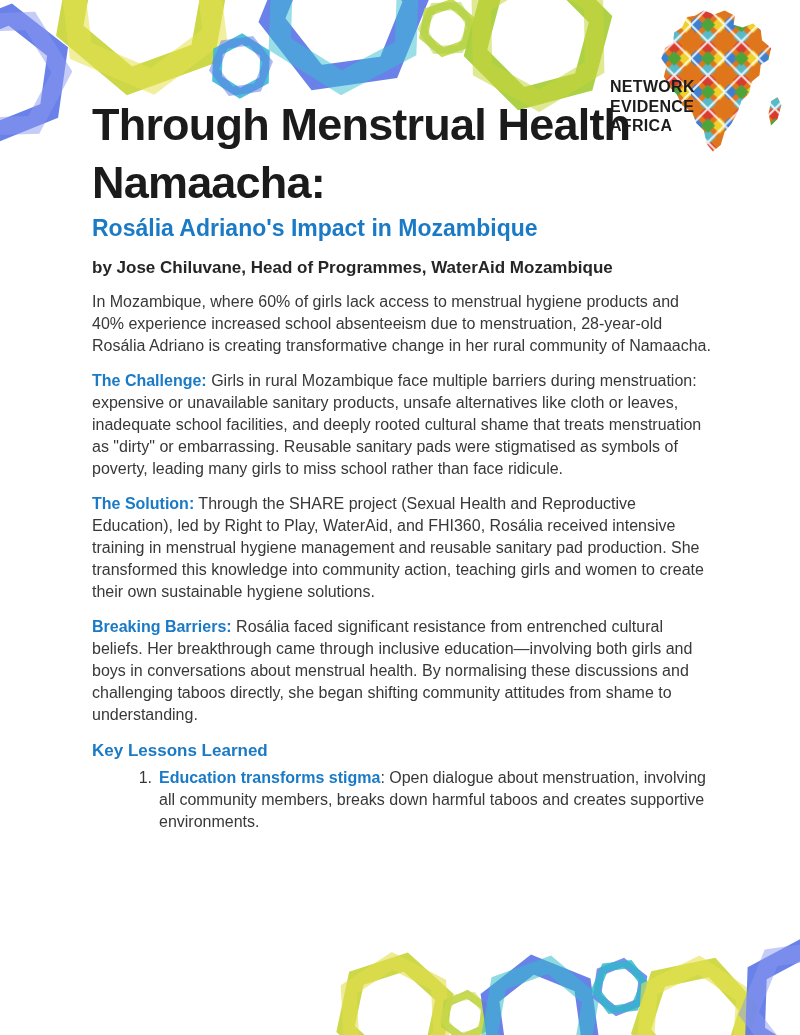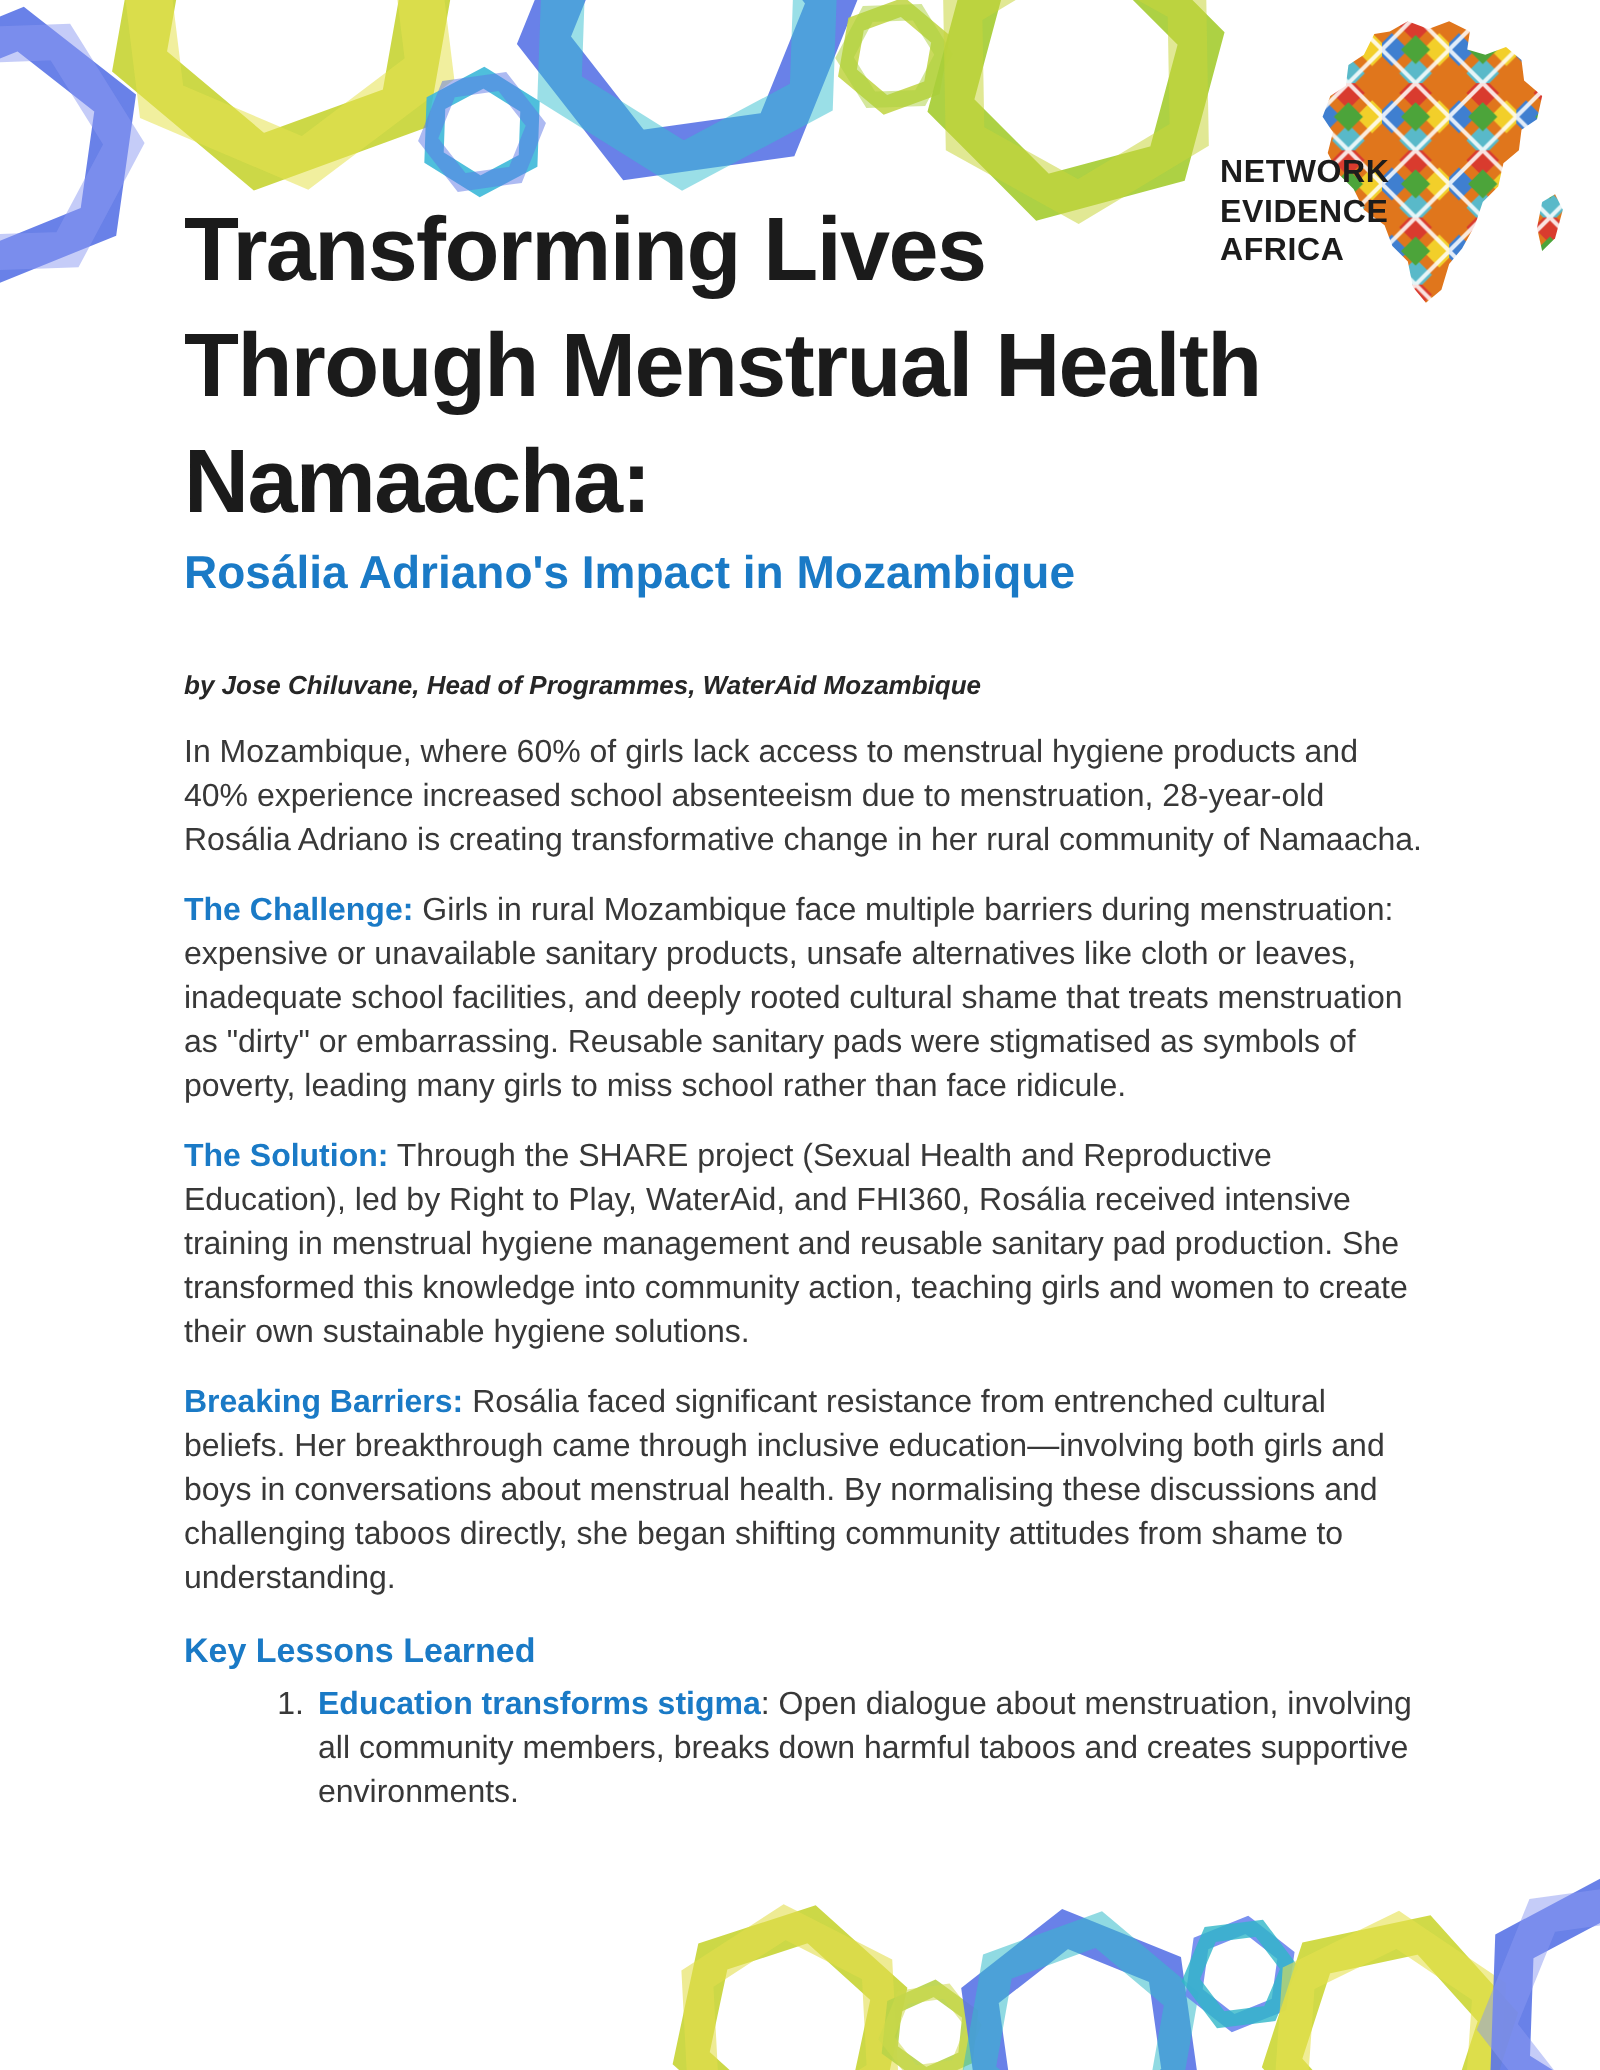--- a/index.html
+++ b/index.html
@@ -37,23 +37,23 @@
   .title {
     font-size: 45px; line-height: 58px; font-weight: 700;
     letter-spacing: -0.8px; color: #1b1b1b;
   }
   .subtitle {
     margin-top: 2px;
     font-size: 23px; line-height: 28px; font-weight: 700;
     color: #1a7ac6;
   }
   .byline {
-    margin-top: 32px;
-    font-size: 13px; line-height: 21px;
-    font-weight: 700; font-style: italic; color: #262626;
+    margin-top: 15px;
+    font-size: 17px; line-height: 21px;
+    font-weight: 700; color: #262626;
   }
   .body-para {
     margin-top: 13px;
     font-size: 16px; line-height: 22px; color: #383838;
   }
   .accent-label { font-weight: 700; color: #1a7ac6; }
   .lessons-heading {
     margin-top: 14px;
     font-size: 17px; line-height: 22px; font-weight: 700;
     color: #1a7ac6;
@@ -146,21 +146,20 @@
   </svg>
   <div class="logo-text">
     <div>NETWORK</div>
     <div>EVIDENCE</div>
     <div>AFRICA</div>
   </div>
 </div>
 
 <div class="content">
   <h1 class="title">
-    <div>Transforming Lives</div>
     <div>Through Menstrual Health</div>
     <div>Namaacha:</div>
   </h1>
   <h2 class="subtitle">Rosália Adriano's Impact in Mozambique</h2>
   <p class="byline">by Jose Chiluvane, Head of Programmes, WaterAid Mozambique</p>
   <p class="body-para">In Mozambique, where 60% of girls lack access to menstrual hygiene products and 40% experience increased school absenteeism due to menstruation, 28-year-old Rosália Adriano is creating transformative change in her rural community of Namaacha.</p>
 
   <div id="sections">
       <p class="body-para"><span class="accent-label">The Challenge:</span><span> Girls in rural Mozambique face multiple barriers during menstruation: expensive or unavailable sanitary products, unsafe alternatives like cloth or leaves, inadequate school facilities, and deeply rooted cultural shame that treats menstruation as "dirty" or embarrassing. Reusable sanitary pads were stigmatised as symbols of poverty, leading many girls to miss school rather than face ridicule.</span></p>
       <p class="body-para"><span class="accent-label">The Solution:</span><span> Through the SHARE project (Sexual Health and Reproductive Education), led by Right to Play, WaterAid, and FHI360, Rosália received intensive training in menstrual hygiene management and reusable sanitary pad production. She transformed this knowledge into community action, teaching girls and women to create their own sustainable hygiene solutions.</span></p>

